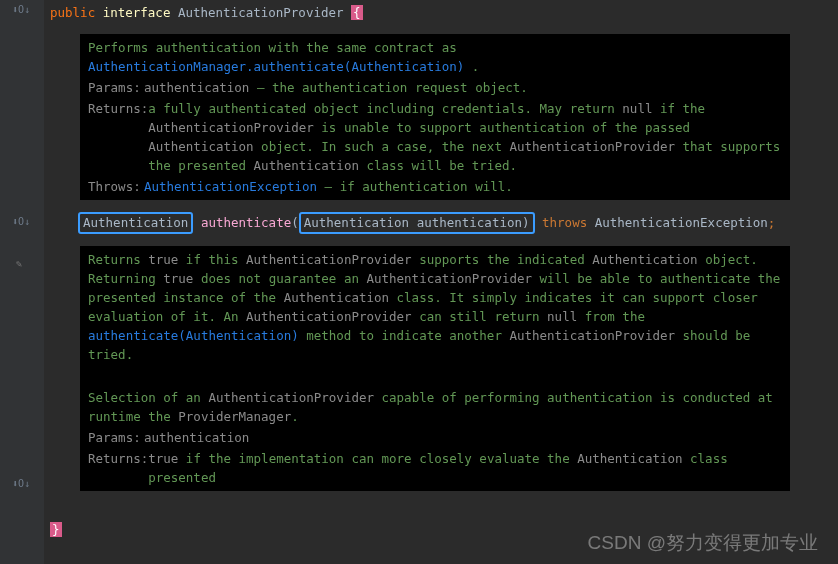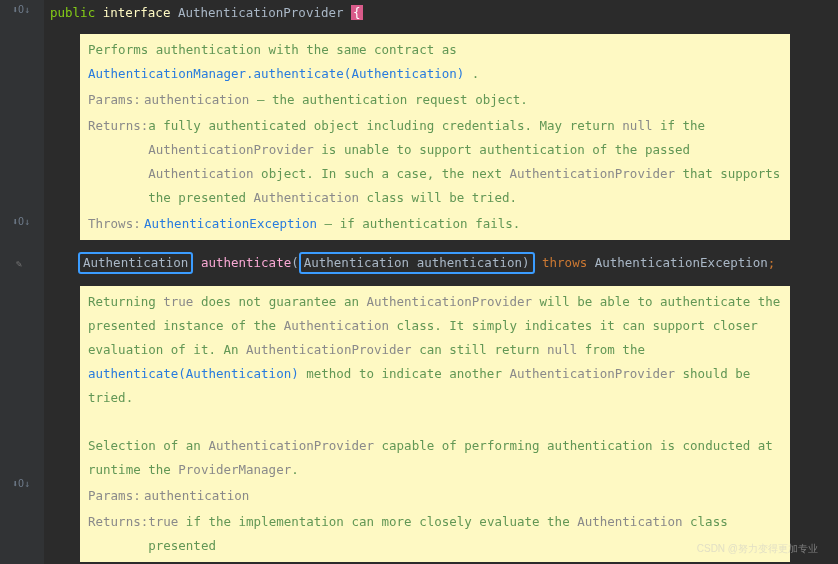--- a/index.html
+++ b/index.html
@@ -27,61 +27,61 @@
   position: absolute;
   left: 12px;
   color: #6e7b8a;
   font-size: 10px;
 }
 .code-area {
   flex: 1;
   padding: 4px 0 0 6px;
   line-height: 18px;
 }
-.kw-public { color: #84cc16; }
+.kw-public { color: #f97316; }
 .kw-interface { color: #fef9c3; }
 .kw-throws { color: #cc7832; }
 .kw-boolean { color: #cc7832; }
 .type-name { color: #a9b7c6; font-weight: 500; }
 .class-name { color: #a9b7c6; }
 .method-name { color: #f9a8d4; }
 .param { color: #a9b7c6; }
 .brace-active { background: #d95b8a; color: #fff; padding: 0 2px; }
 .highlight-box {
   border: 2px solid #3b9cff;
   border-radius: 3px;
   padding: 0px 3px;
   display: inline-block;
 }
 .javadoc {
-  background: #fef9c3;
+  background: #000000;
   margin: 12px 0 12px 30px;
   padding: 4px 8px;
   color: #629755;
   font-style: normal;
-  line-height: 24px;
+  line-height: 19px;
   max-width: 710px;
 }
 .javadoc .link { color: #287bde; }
 .javadoc .tag-label { color: #8a8a8a; font-style: normal; }
 .javadoc .param-name { color: #8a8a8a; font-style: normal; }
 .javadoc .code-ref { color: #8a8a8a; font-family: inherit; }
 .javadoc .desc { color: #629755; }
 .javadoc-row { display: flex; margin-top: 2px; }
 .javadoc-row .tag-label { min-width: 56px; }
 .javadoc-row .content { flex: 1; }
 .code-line { padding-left: 28px; }
 .code-line.no-indent { padding-left: 0; }
 .semicolon { color: #cc7832; }
 .watermark {
   position: absolute;
   bottom: 8px;
   right: 20px;
   color: rgba(200,200,200,0.5);
-  font-size: 10px;
+  font-size: 19px;
   font-family: sans-serif;
   margin-left: 39px;
 }
 .paren { color: #a9b7c6; }
 </style>
 </head>
 <body>
 
 <div class="container">
   <div class="gutter">
@@ -109,32 +109,35 @@
         <span class="content"><span class="param-name">authentication</span><span class="desc"> – the authentication request object.</span></span>
       </div>
       <div class="javadoc-row">
         <span class="tag-label">Returns:</span>
         <span class="content desc">
           <span>a fully authenticated object including credentials. May return </span><span class="code-ref">null</span><span> if the </span><span class="code-ref">AuthenticationProvider</span><span> is unable to support authentication of the passed </span><span class="code-ref">Authentication</span><span> object. In such a case, the next </span><span class="code-ref">AuthenticationProvider</span><span> that supports the presented </span><span class="code-ref">Authentication</span><span> class will be tried.</span>
         </span>
       </div>
       <div class="javadoc-row">
         <span class="tag-label">Throws:</span>
-        <span class="content"><span class="link">AuthenticationException</span><span class="desc"> – if authentication fails.</span></span>
+        <span class="content"><span class="link">AuthenticationException</span><span class="desc"> – if authentication will.</span></span>
       </div>
     </div>
 
     <div class="code-line">
       <span class="highlight-box"><span class="class-name">Authentication</span></span>
       <span class="method-name">authenticate</span><span class="paren">(</span><span class="highlight-box"><span class="class-name">Authentication</span> <span class="param">authentication</span><span class="paren">)</span></span>
       <span class="kw-throws">throws</span>
       <span class="class-name">AuthenticationException</span><span class="semicolon">;</span>
     </div>
 
     <div class="javadoc">
+      <div class="desc">
+        <span>Returns </span><span class="code-ref">true</span><span> if this </span><span class="code-ref">AuthenticationProvider</span><span> supports the indicated </span><span class="code-ref">Authentication</span><span> object.</span>
+      </div>
       <div class="desc" style="">
         <span>Returning </span><span class="code-ref">true</span><span> does not guarantee an </span><span class="code-ref">AuthenticationProvider</span><span> will be able to authenticate the presented instance of the </span><span class="code-ref">Authentication</span><span> class. It simply indicates it can support closer evaluation of it. An </span><span class="code-ref">AuthenticationProvider</span><span> can still return </span><span class="code-ref">null</span><span> from the </span><span class="link">authenticate(Authentication)</span><span> method to indicate another </span><span class="code-ref">AuthenticationProvider</span><span> should be tried.</span>
       </div>
       <div class="desc" style="margin-top:24px;">
         <span>Selection of an </span><span class="code-ref">AuthenticationProvider</span><span> capable of performing authentication is conducted at runtime the </span><span class="code-ref">ProviderManager</span><span>.</span>
       </div>
       <div class="javadoc-row">
         <span class="tag-label">Params:</span>
         <span class="content"><span class="param-name">authentication</span></span>
       </div>

